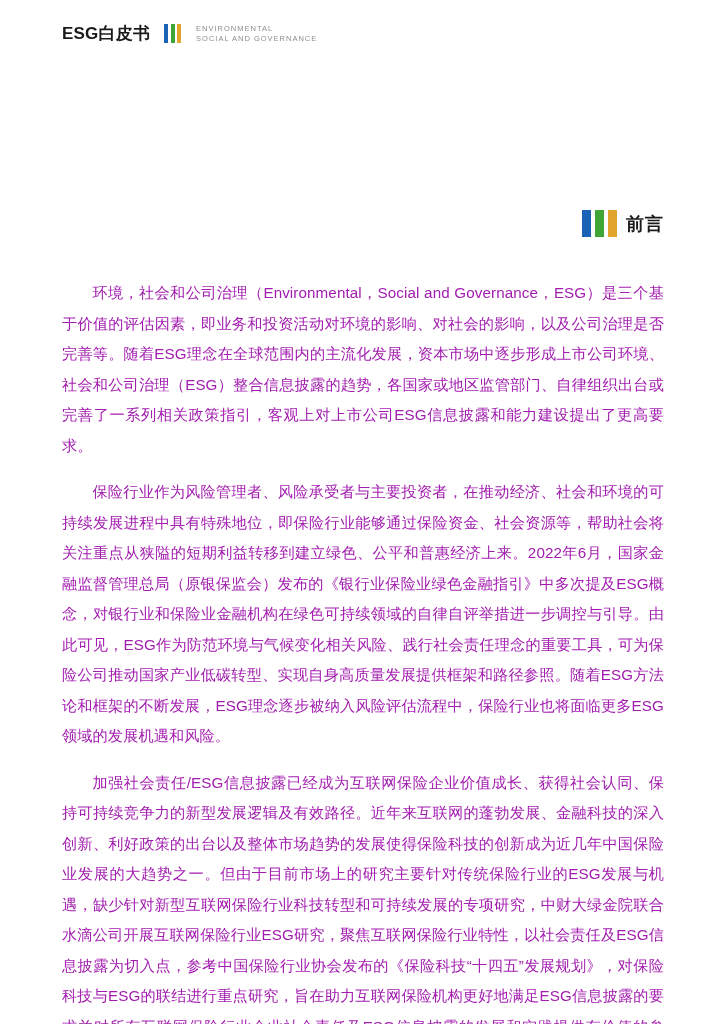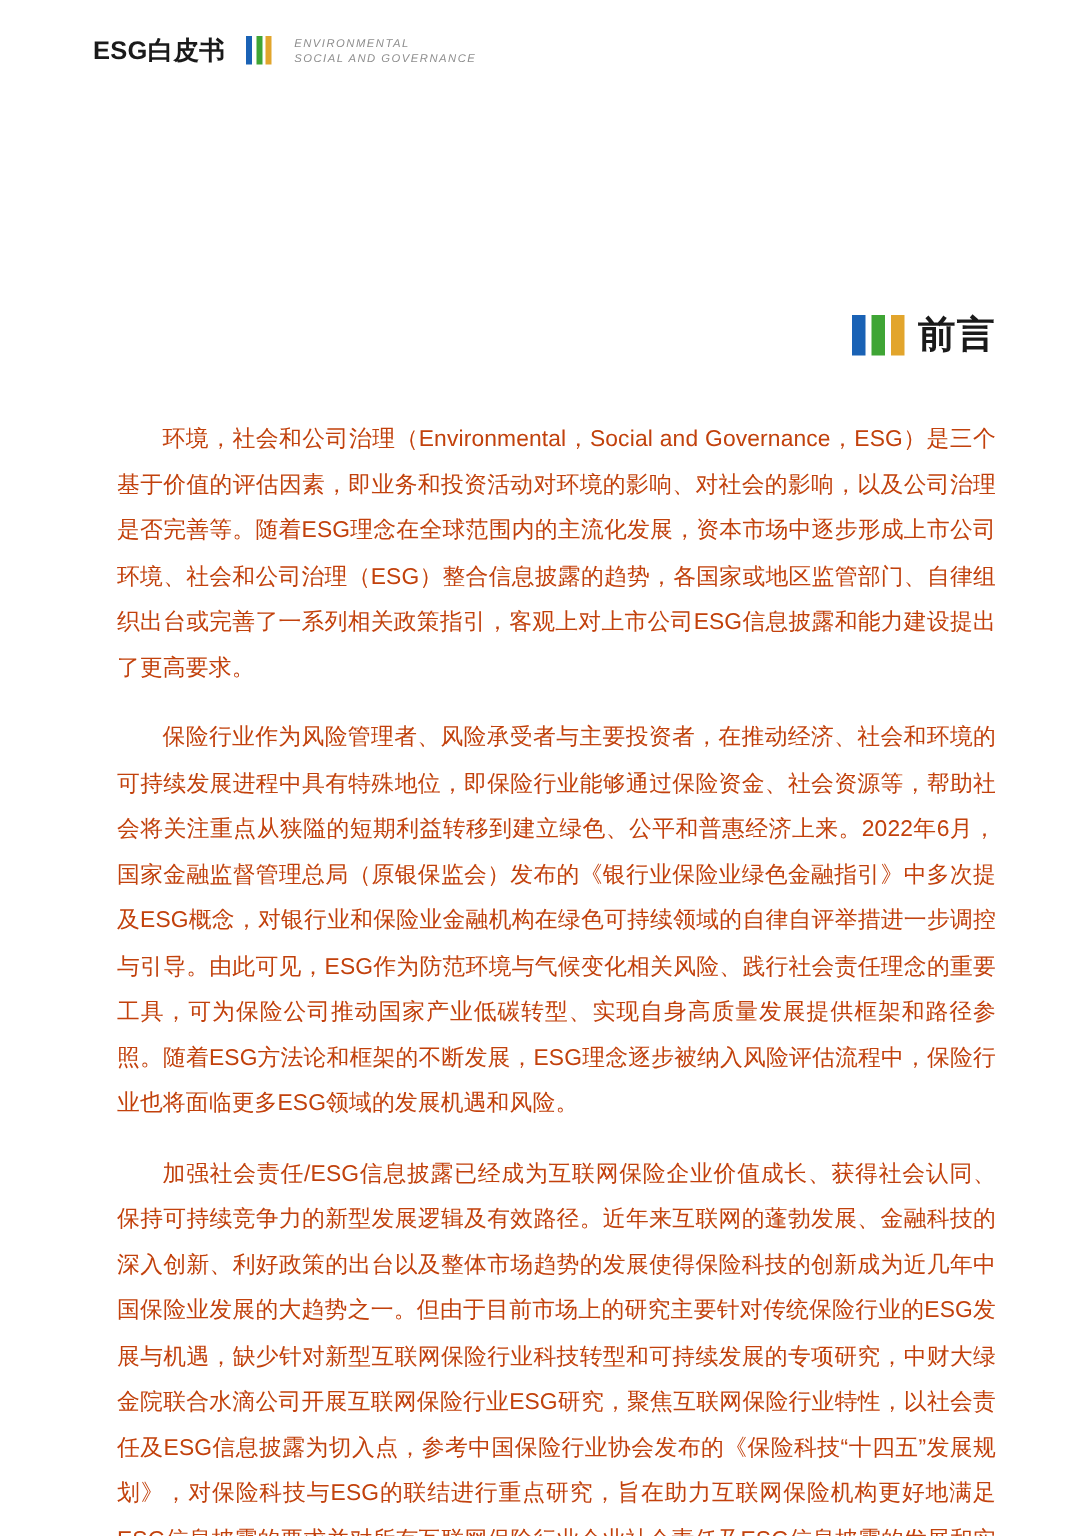--- a/index.html
+++ b/index.html
@@ -42,21 +42,20 @@
     width: 4px;
     height: 19px;
     display: block;
   }
   .brand-sub {
     display: flex;
     flex-direction: column;
     justify-content: center;
     margin-left: 5px;
     padding-top: 1px;
-    font-style: italic;
   }
   .brand-sub span {
     font-size: 7.5px;
     line-height: 10px;
     letter-spacing: 1.0px;
     color: #8d8d8d;
     white-space: nowrap;
   }
 
   
@@ -72,42 +71,42 @@
     display: flex;
     gap: 4px;
     align-items: center;
   }
   .heading-bars .bar {
     width: 9px;
     height: 27px;
     display: block;
   }
   .heading-text {
-    font-size: 25px;
+    font-size: 18px;
     font-weight: bold;
     color: #1a1a1a;
     letter-spacing: 1px;
     line-height: 1;
   }
 
   
   .body-content {
     position: absolute;
     top: 278px;
     left: 62px;
     width: 602px;
   }
   .body-paragraph {
     font-size: 15.2px;
     line-height: 30.5px;
-    color: #c2410c;
+    color: #a21caf;
     text-align: justify;
     text-justify: inter-ideograph;
     text-indent: 2em;
-    margin: 0 0 16px 16px;
+    margin: 0 0 16px 0;
     letter-spacing: 0.1px;
   }
   .body-paragraph:last-child {
     margin-bottom: 0;
   }
 </style>
 </head>
 <body>
 
 <div class="page-header">

